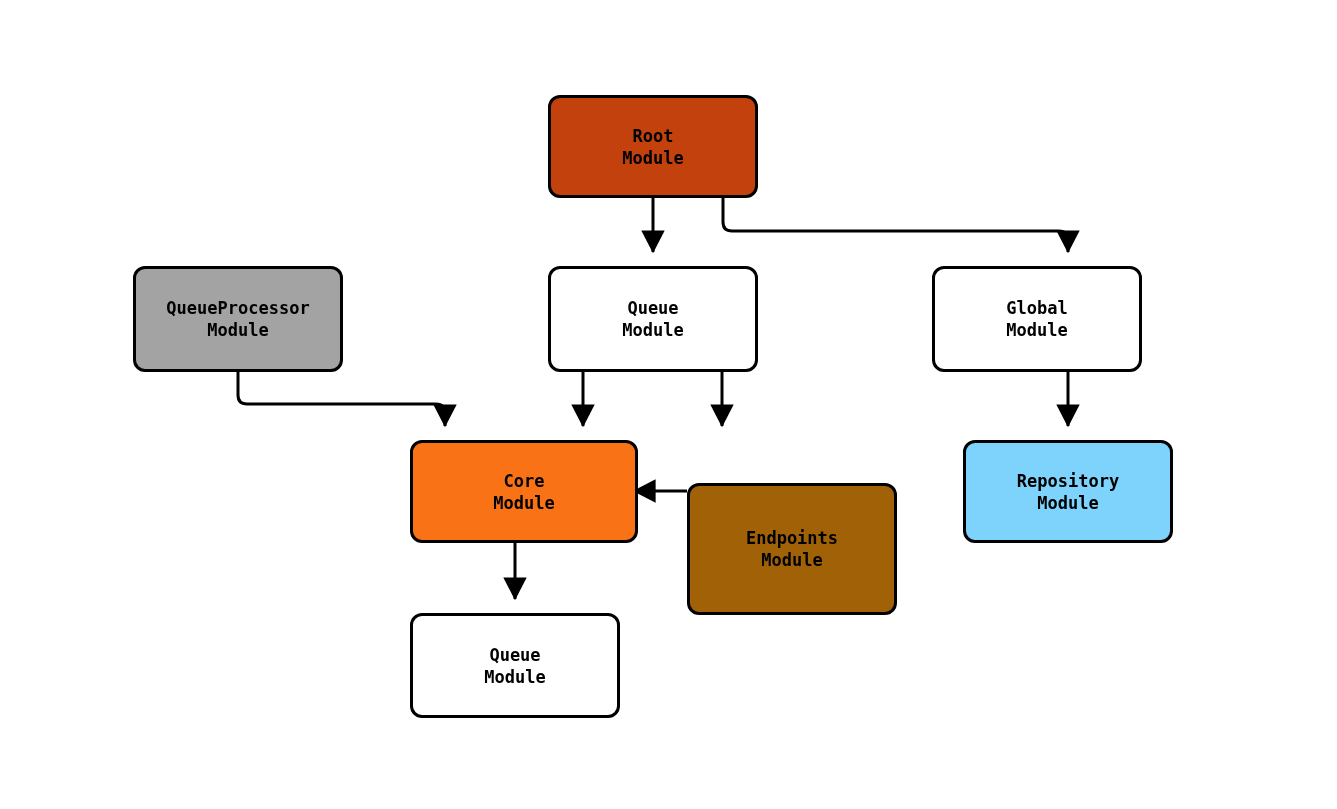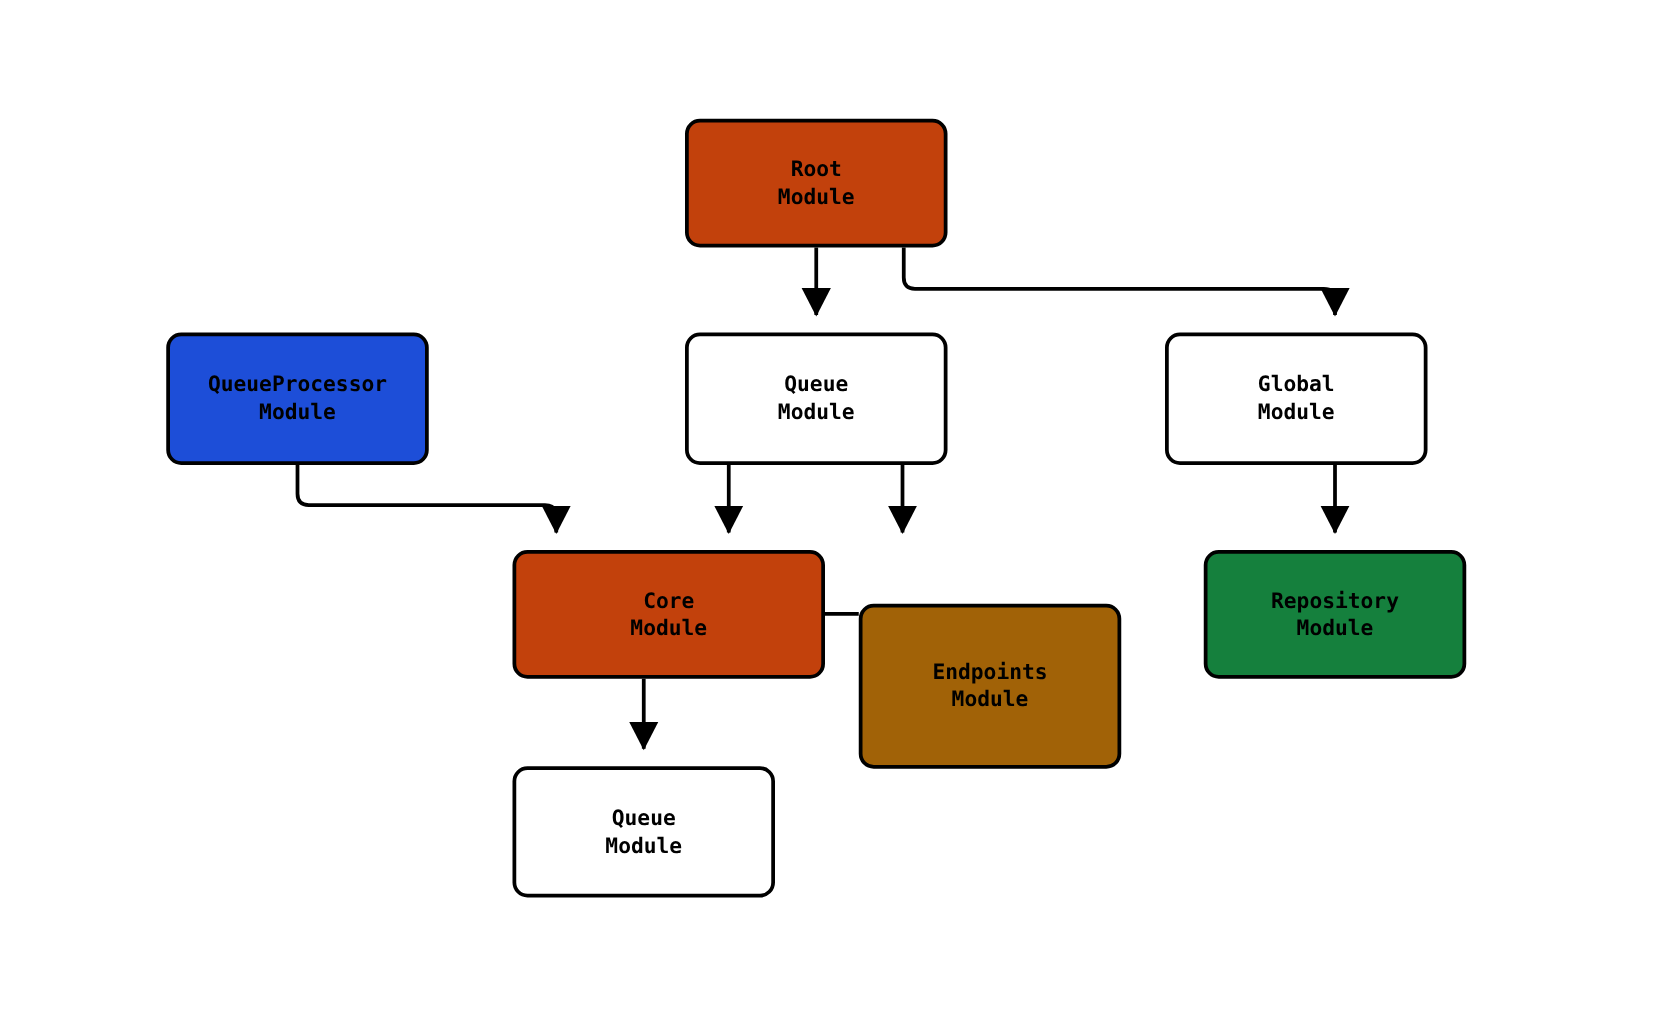--- a/index.html
+++ b/index.html
@@ -71,46 +71,46 @@
         <path d="M 1068 372 L 1068 426" marker-end="url(#arrowhead)" stroke="#000000"></path>
         <path d="M 515 543 L 515 599" marker-end="url(#arrowhead)" stroke="#000000"></path>
       </g>
   </svg>
 
   <div class="node" style="left: 548px; top: 95px; width: 210px; height: 103px; border-color: rgb(0, 0, 0); background: #c2410c;">
     <span class="node-label">Root</span>
     <span class="node-label">Module</span>
   </div>
 
-  <div class="node" style="left: 133px; top: 266px; width: 210px; height: 106px; border-color: rgb(0, 0, 0); background: #1d4ed8;">
+  <div class="node" style="left: 133px; top: 266px; width: 210px; height: 106px; border-color: rgb(0, 0, 0); background: #a3a3a3;">
     <span class="node-label">QueueProcessor</span>
     <span class="node-label">Module</span>
   </div>
 
   <div class="node" style="left: 548px; top: 266px; width: 210px; height: 106px; border-color: rgb(0, 0, 0); background: rgb(255, 255, 255);">
     <span class="node-label">Queue</span>
     <span class="node-label">Module</span>
   </div>
 
   <div class="node" style="left: 932px; top: 266px; width: 210px; height: 106px; border-color: rgb(0, 0, 0); background: rgb(255, 255, 255);">
     <span class="node-label">Global</span>
     <span class="node-label">Module</span>
   </div>
 
-  <div class="node" style="left: 410px; top: 440px; width: 250px; height: 103px; border-color: rgb(0, 0, 0); background: #c2410c;">
+  <div class="node" style="left: 410px; top: 440px; width: 228px; height: 103px; border-color: rgb(0, 0, 0); background: #f97316;">
     <span class="node-label">Core</span>
     <span class="node-label">Module</span>
   </div>
 
   <div class="node" style="left: 687px; top: 440px; width: 210px; height: 132px; border-color: rgb(0, 0, 0); background: #a16207; margin-top: 43px;">
     <span class="node-label">Endpoints</span>
     <span class="node-label">Module</span>
   </div>
 
-  <div class="node" style="left: 963px; top: 440px; width: 210px; height: 103px; border-color: rgb(0, 0, 0); background: #15803d;">
+  <div class="node" style="left: 963px; top: 440px; width: 210px; height: 103px; border-color: rgb(0, 0, 0); background: #7dd3fc;">
     <span class="node-label">Repository</span>
     <span class="node-label">Module</span>
   </div>
 
   <div class="node" style="left: 410px; top: 613px; width: 210px; height: 105px; border-color: rgb(0, 0, 0); background: rgb(255, 255, 255);">
     <span class="node-label">Queue</span>
     <span class="node-label">Module</span>
   </div>
 
 </div>

